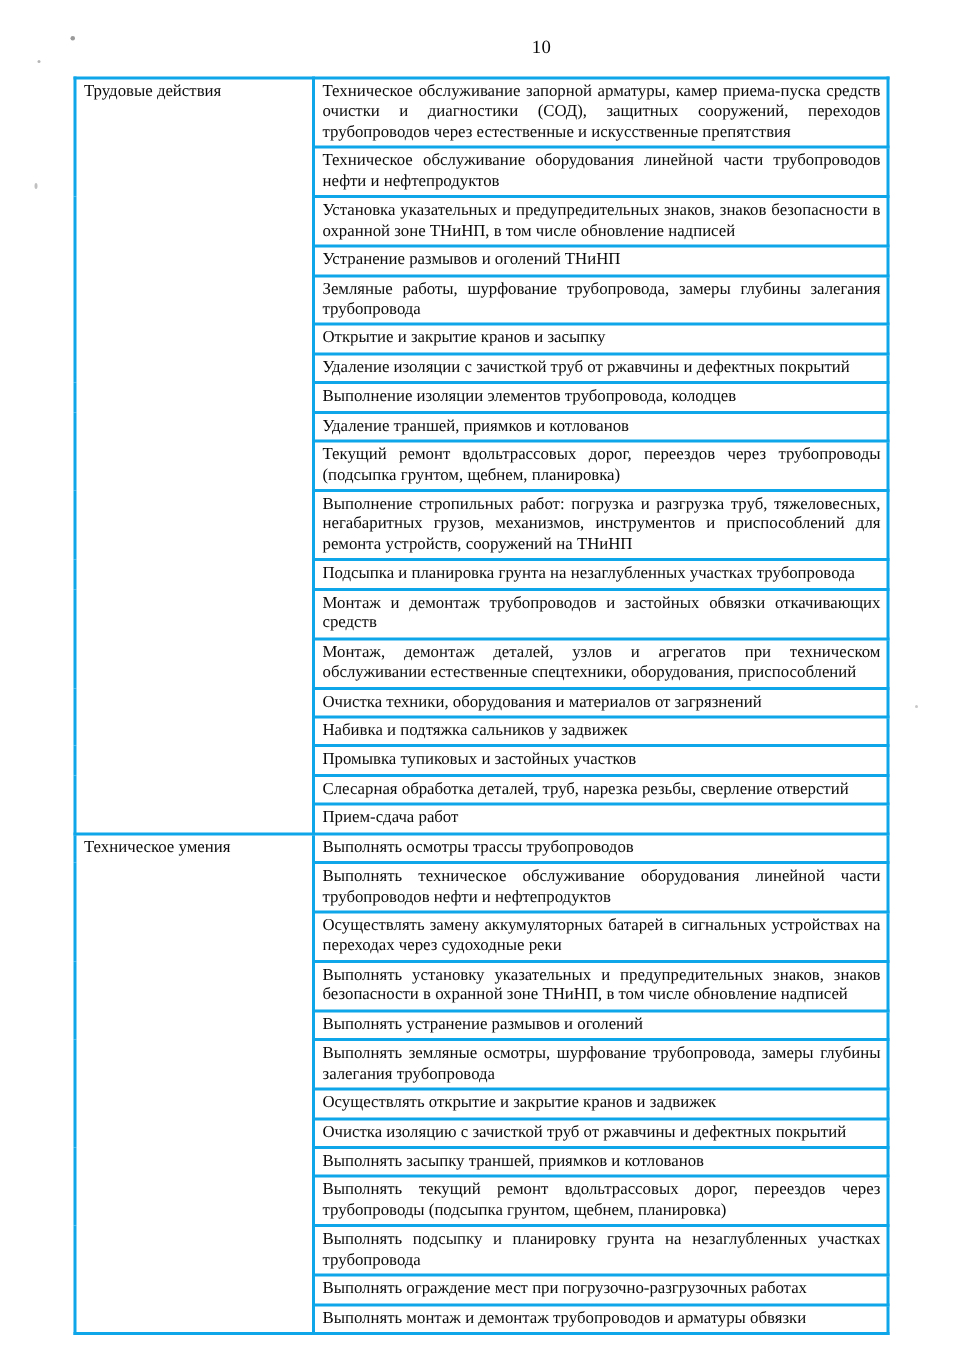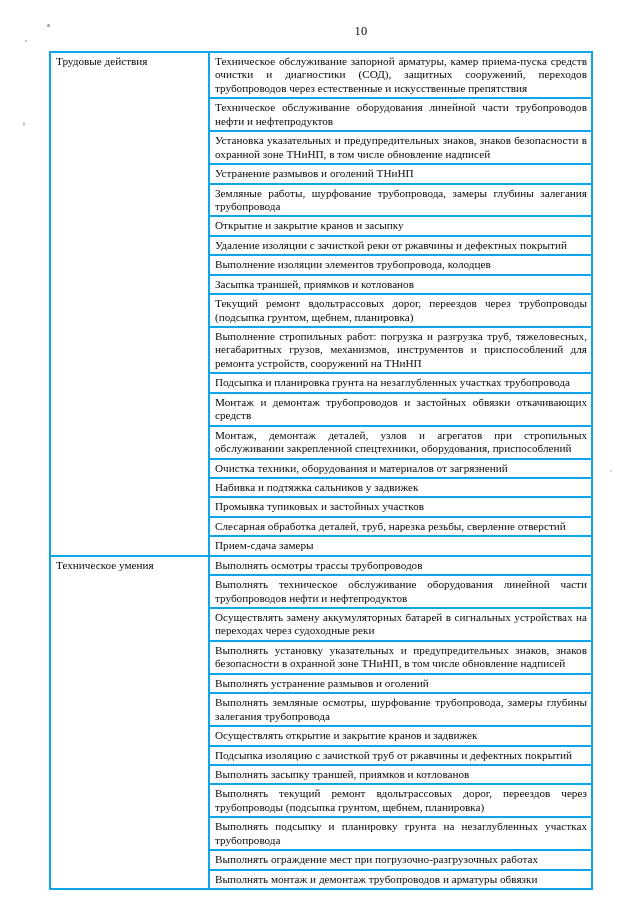--- a/index.html
+++ b/index.html
@@ -100,57 +100,57 @@
         <tr>
           <td class="item">Устранение размывов и оголений ТНиНП</td>
         </tr>
         <tr>
           <td class="item">Земляные работы, шурфование трубопровода, замеры глубины залегания трубопровода</td>
         </tr>
         <tr>
           <td class="item">Открытие и закрытие кранов и засыпку</td>
         </tr>
         <tr>
-          <td class="item">Удаление изоляции с зачисткой реки от ржавчины и дефектных покрытий</td>
+          <td class="item">Удаление изоляции с зачисткой труб от ржавчины и дефектных покрытий</td>
         </tr>
         <tr>
           <td class="item">Выполнение изоляции элементов трубопровода, колодцев</td>
         </tr>
         <tr>
-          <td class="item">Засыпка траншей, приямков и котлованов</td>
+          <td class="item">Удаление траншей, приямков и котлованов</td>
         </tr>
         <tr>
           <td class="item">Текущий ремонт вдольтрассовых дорог, переездов через трубопроводы (подсыпка грунтом, щебнем, планировка)</td>
         </tr>
         <tr>
           <td class="item">Выполнение стропильных работ: погрузка и разгрузка труб, тяжеловесных, негабаритных грузов, механизмов, инструментов и приспособлений для ремонта устройств, сооружений на ТНиНП</td>
         </tr>
         <tr>
           <td class="item">Подсыпка и планировка грунта на незаглубленных участках трубопровода</td>
         </tr>
         <tr>
           <td class="item">Монтаж и демонтаж трубопроводов и застойных обвязки откачивающих средств</td>
         </tr>
         <tr>
-          <td class="item">Монтаж, демонтаж деталей, узлов и агрегатов при стропильных обслуживании закрепленной спецтехники, оборудования, приспособлений</td>
+          <td class="item">Монтаж, демонтаж деталей, узлов и агрегатов при техническом обслуживании естественные спецтехники, оборудования, приспособлений</td>
         </tr>
         <tr>
           <td class="item">Очистка техники, оборудования и материалов от загрязнений</td>
         </tr>
         <tr>
           <td class="item">Набивка и подтяжка сальников у задвижек</td>
         </tr>
         <tr>
           <td class="item">Промывка тупиковых и застойных участков</td>
         </tr>
         <tr>
           <td class="item">Слесарная обработка деталей, труб, нарезка резьбы, сверление отверстий</td>
         </tr>
         <tr>
-          <td class="item">Прием-сдача замеры</td>
+          <td class="item">Прием-сдача работ</td>
         </tr>
         <tr>
           <td class="label label-cell" rowspan="13">Техническое умения</td>
           <td class="item">Выполнять осмотры трассы трубопроводов</td>
         </tr>
         <tr>
           <td class="item">Выполнять техническое обслуживание оборудования линейной части трубопроводов нефти и нефтепродуктов</td>
         </tr>
         <tr>
           <td class="item">Осуществлять замену аккумуляторных батарей в сигнальных устройствах на переходах через судоходные реки</td>
@@ -161,21 +161,21 @@
         <tr>
           <td class="item">Выполнять устранение размывов и оголений</td>
         </tr>
         <tr>
           <td class="item">Выполнять земляные осмотры, шурфование трубопровода, замеры глубины залегания трубопровода</td>
         </tr>
         <tr>
           <td class="item">Осуществлять открытие и закрытие кранов и задвижек</td>
         </tr>
         <tr>
-          <td class="item">Подсыпка изоляцию с зачисткой труб от ржавчины и дефектных покрытий</td>
+          <td class="item">Очистка изоляцию с зачисткой труб от ржавчины и дефектных покрытий</td>
         </tr>
         <tr>
           <td class="item">Выполнять засыпку траншей, приямков и котлованов</td>
         </tr>
         <tr>
           <td class="item">Выполнять текущий ремонт вдольтрассовых дорог, переездов через трубопроводы (подсыпка грунтом, щебнем, планировка)</td>
         </tr>
         <tr>
           <td class="item">Выполнять подсыпку и планировку грунта на незаглубленных участках трубопровода</td>
         </tr>

